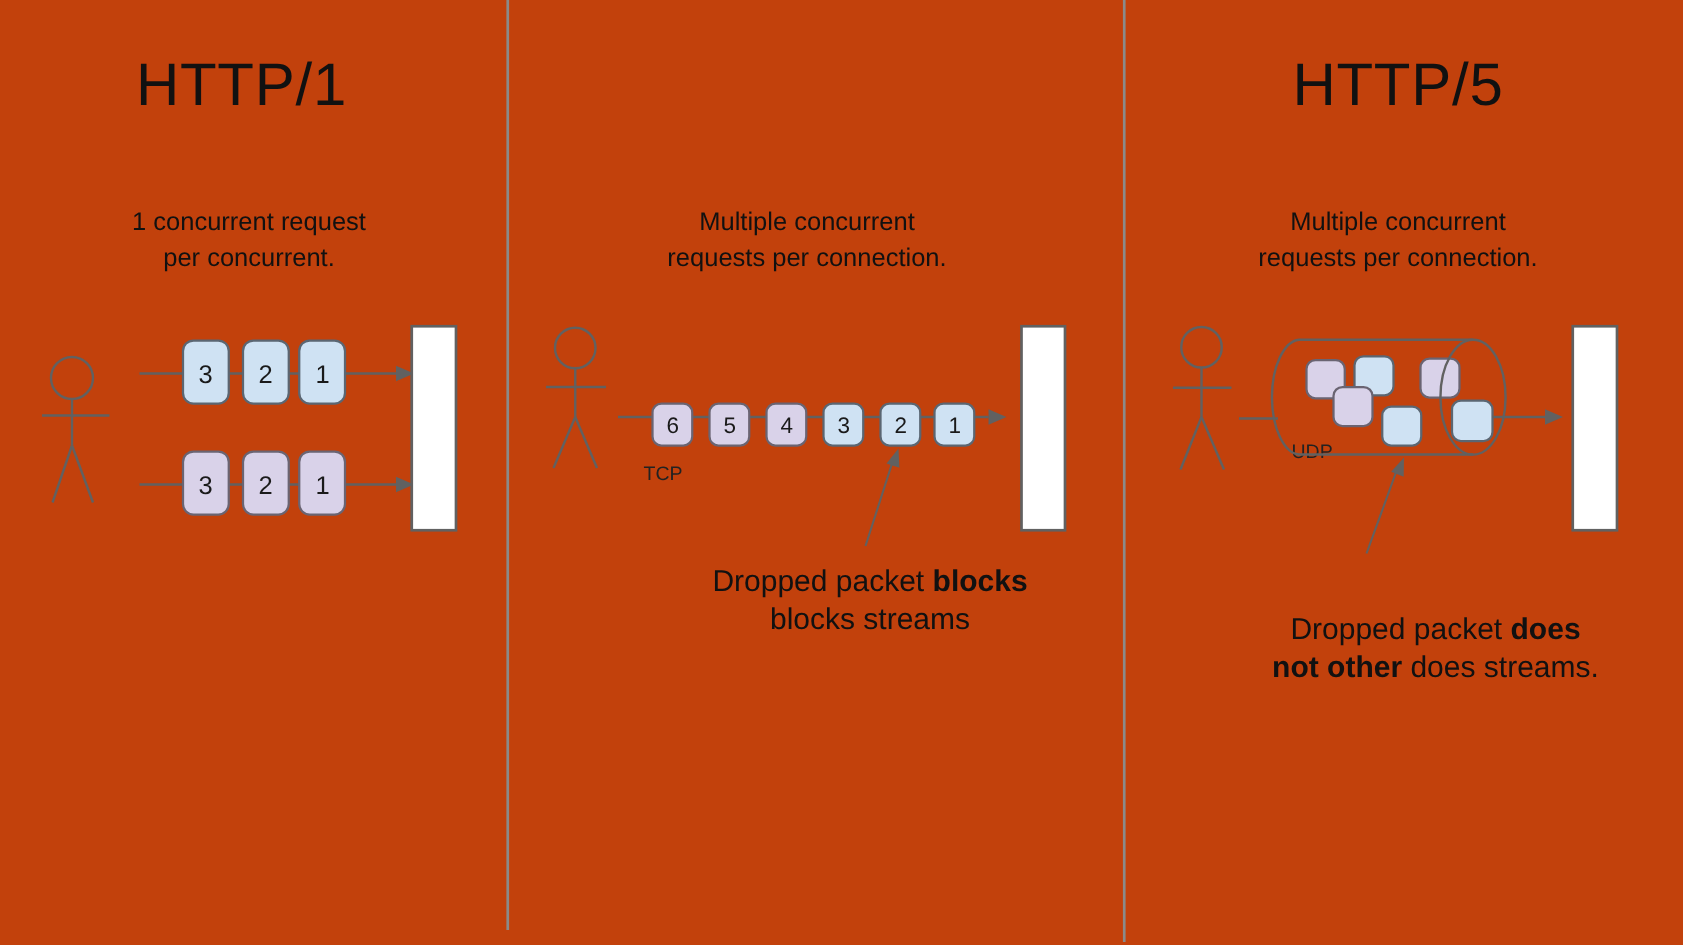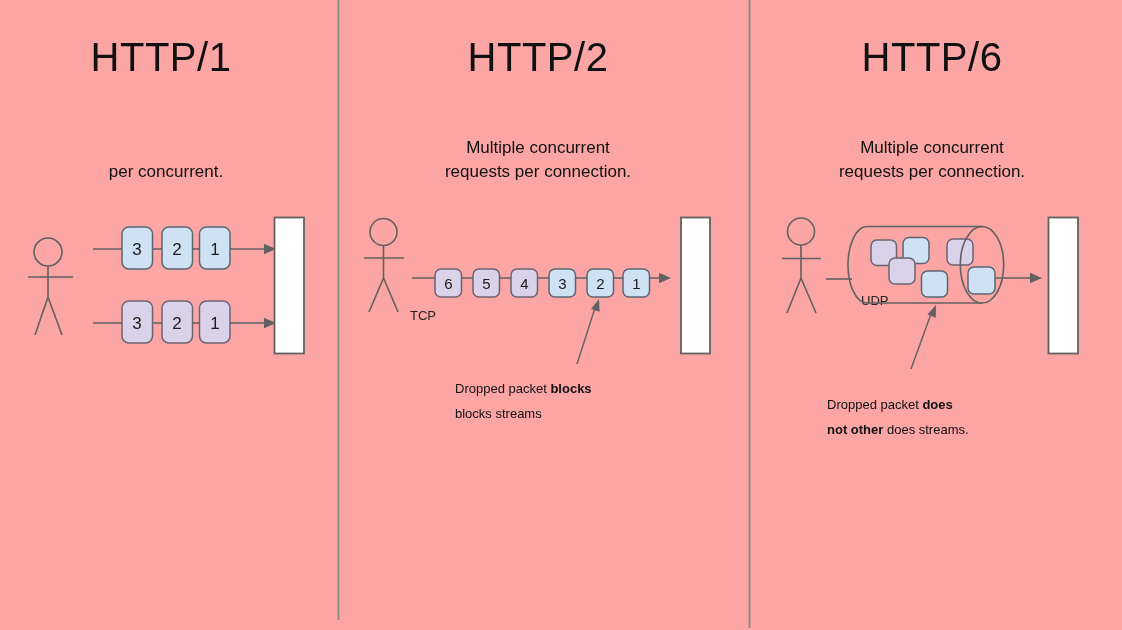--- a/index.html
+++ b/index.html
@@ -1,67 +1,66 @@
 <!DOCTYPE html>
 <html><head>
 <meta charset="utf-8">
 <style>
   html,body{margin:0;padding:0;background:#ffffff;}
   #stage{
-    position:relative;width:1122px;height:630px;background:#fca5a5;
+    position:relative;width:1122px;height:630px;background:#c2410c;
     font-family:"Liberation Sans",sans-serif;overflow:hidden;color:#000;
   }
   .panel-title{
     position:absolute;top:34px;height:46px;line-height:46px;
     font-size:40px;text-align:center;color:#111;letter-spacing:0.5px;
   }
   .panel-sub{
     position:absolute;top:136px;font-size:17px;line-height:24px;
     text-align:center;color:#111;
   }
   .caption{
-    position:absolute;font-size:13px;line-height:25px;color:#111;text-align:left;
+    position:absolute;font-size:20px;line-height:25px;color:#111;text-align:center;
   }
   .caption b{font-weight:bold;}
   .proto-label{
     position:absolute;font-size:13px;color:#222;
   }
   svg text{font-family:"Liberation Sans",sans-serif;fill:#1a1a1a;}
 </style>
 </head>
 <body>
 
 <div id="stage">
 
   <div class="panel-title" style="left:0;width:322px">HTTP/1</div>
   <div class="panel-sub" style="left:0;width:332px">
-    <br>
+    <span>1 concurrent request</span><br>
     <span>per concurrent.</span>
   </div>
 
-  <div class="panel-title" style="left:338px;width:400px">HTTP/2</div>
   <div class="panel-sub" style="left:338px;width:400px">
     <span>Multiple concurrent</span><br>
     <span>requests per connection.</span>
   </div>
 
-  <div class="panel-title" style="left:750px;width:364px">HTTP/6</div>
+  <div class="panel-title" style="left:750px;width:364px">HTTP/5</div>
   <div class="panel-sub" style="left:750px;width:364px">
     <span>Multiple concurrent</span><br>
     <span>requests per connection.</span>
   </div>
 
-  <div class="proto-label" style="left:410px;top:308px">TCP</div>
+  <div class="proto-label" style="left:429px;top:308px">TCP</div>
   <div class="proto-label" style="left:861px;top:293px">UDP</div>
 
   <div class="caption" style="left:455px;top:376px;width:250px">
     <span>Dropped packet </span><b>blocks</b><br>
     <span>blocks streams</span>
   </div>
-  <div class="caption" style="left:827px;top:392px;width:260px">
+  <div class="caption" style="left:827px;top:408px;width:260px">
     <span>Dropped packet </span><b>does</b><br>
     <b>not other</b><span> does streams.</span>
   </div>
 
   <svg width="1122" height="630" viewBox="0 0 1122 630" style="position:absolute;left:0;top:0">
 
     <line x1="338.5" y1="0" x2="338.5" y2="620" stroke="#8a8a8a" stroke-width="1.8"></line>
     <line x1="749.5" y1="0" x2="749.5" y2="628" stroke="#8a8a8a" stroke-width="1.8"></line>
 
     <g stroke="#616161" stroke-width="1.6" fill="none">

